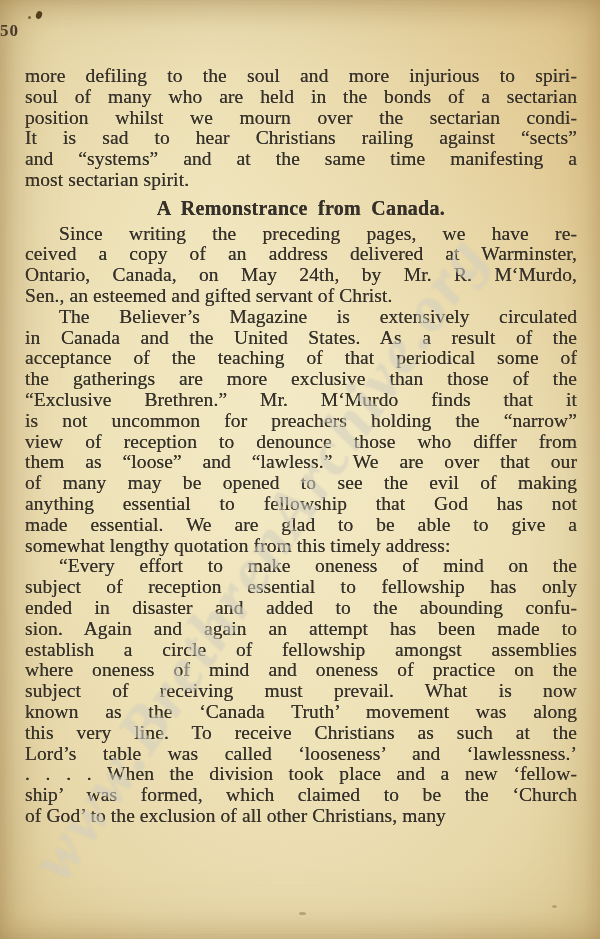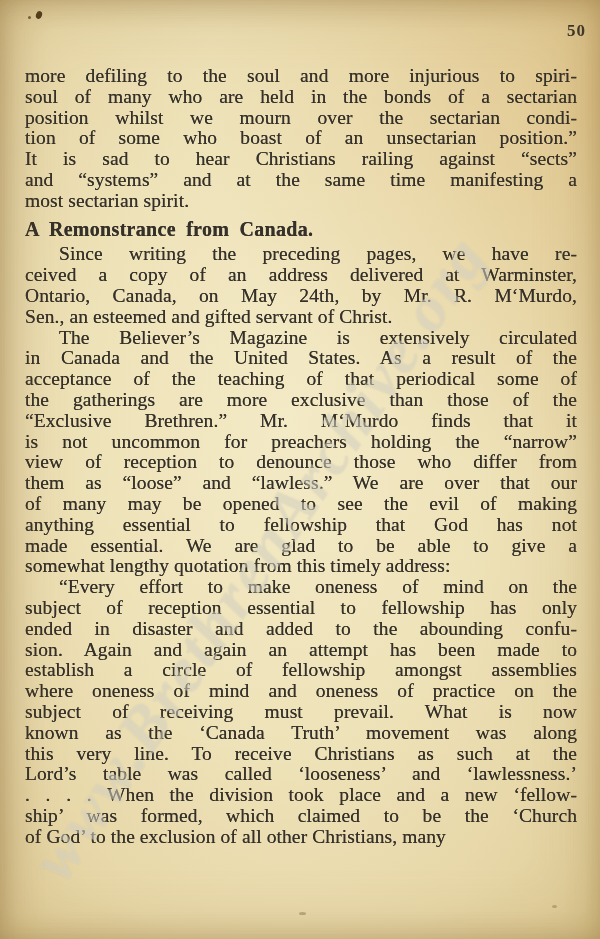--- a/index.html
+++ b/index.html
@@ -29,21 +29,21 @@
       inset 18px 0 40px -18px rgba(130,95,45,0.38),
       inset -14px 0 36px -18px rgba(150,115,55,0.30),
       inset 0 14px 30px -16px rgba(130,95,45,0.30),
       inset 0 -12px 28px -16px rgba(140,105,50,0.26);
   }
   .pagenum {
     position: absolute;
     top: 21px;
     left: 0;
     right: 14px;
-    text-align: right;
+    text-align: left;
     font-size: 17px;
     font-weight: bold;
     letter-spacing: 1px;
     z-index: 2;
   }
   .textblocks {
     position: absolute;
     left: 25px;
     right: 23px;
     top: 54px;
@@ -61,21 +61,21 @@
   .line.left {
     text-align-last: left;
   }
   .line.indent {
     text-indent: 34px;
   }
   .heading {
     font-size: 20px;
     line-height: 20.8px;
     font-weight: bold;
-    text-align: left;
+    text-align: center;
     word-spacing: 5px;
     letter-spacing: 0.3px;
     margin: 7px 0 5px 0;
     text-shadow: 0 0 0.5px rgba(53,49,42,0.9);
   }
   .watermark {
     position: absolute;
     left: 16px;
     top: 852px;
     transform: rotate(-56deg);
@@ -99,21 +99,20 @@
 </head>
 <body>
 
 <div class="page">
   <div class="pagenum">50</div>
 
   <div class="textblocks">
       <div class="line">more defiling to the soul and more injurious to spiri-</div>
       <div class="line">soul of many who are held in the bonds of a sectarian</div>
       <div class="line">position whilst we mourn over the sectarian condi-</div>
-      <div class="line">tion of some who boast of an unsectarian position.”</div>
       <div class="line">It is sad to hear Christians railing against “sects”</div>
       <div class="line">and “systems” and at the same time manifesting a</div>
       <div class="line left">most sectarian spirit.</div>
       <div class="heading">A Remonstrance from Canada.</div>
       <div class="line indent">Since writing the preceding pages, we have re-</div>
       <div class="line">ceived a copy of an address delivered at Warminster,</div>
       <div class="line">Ontario, Canada, on May 24th, by Mr. R. M‘Murdo,</div>
       <div class="line left">Sen., an esteemed and gifted servant of Christ.</div>
       <div class="line indent">The Believer’s Magazine is extensively circulated</div>
       <div class="line">in Canada and the United States.  As a result of the</div>

